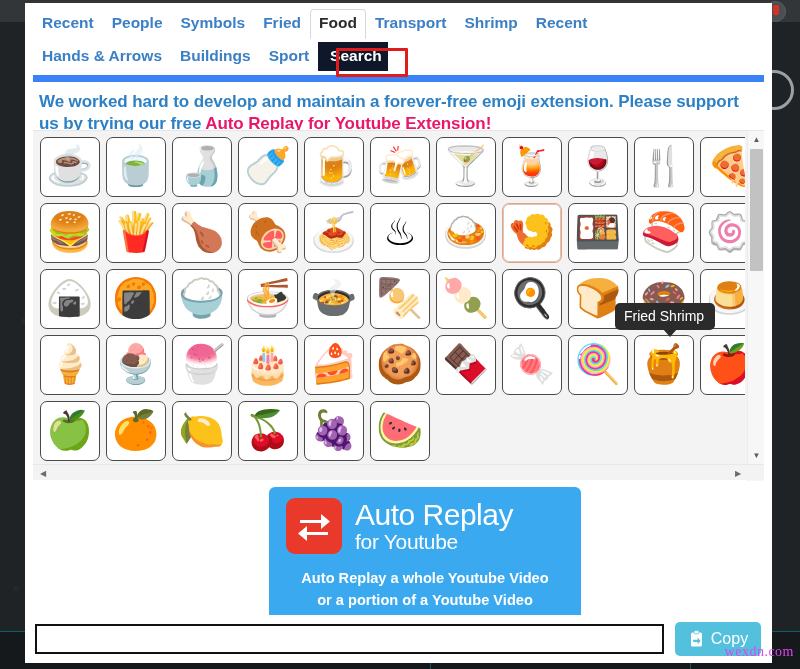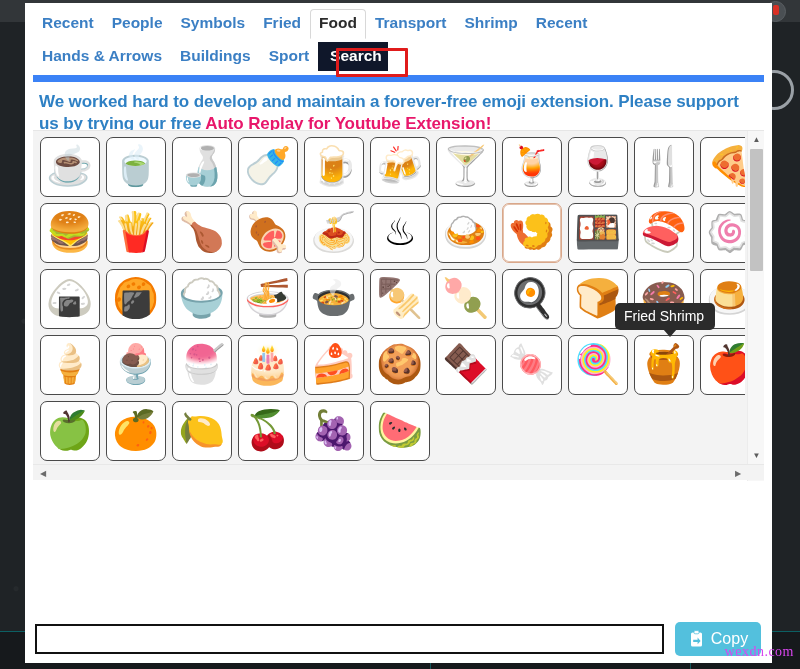--- a/index.html
+++ b/index.html
@@ -525,20 +525,38 @@
       <div class="thumb"></div>
       <div class="arrow down">▼</div>
     </div>
 
     <div id="hscroll">
       <div class="arrow left">◀</div>
       <div class="arrow right">▶</div>
     </div>
   </div>
 
+  <div id="banner">
+    <div id="banner-top">
+      <div id="banner-logo">
+        <svg width="36" height="34" viewBox="0 0 36 34" aria-hidden="true">
+          <path d="M4 11 H25 V5 L34 12.5 L25 20 V14 H4 Z" fill="#ffffff"></path>
+          <path d="M32 23 H11 V17 L2 24.5 L11 32 V26 H32 Z" fill="#ffffff"></path>
+        </svg>
+      </div>
+      <div id="banner-titles">
+        <div id="banner-title">Auto Replay</div>
+        <div id="banner-subtitle">for Youtube</div>
+      </div>
+    </div>
+    <div id="banner-desc">
+      <div>Auto Replay a whole Youtube Video</div>
+      <div>or a portion of a Youtube Video</div>
+    </div>
+  </div>
 
   <div id="bottom-bar">
     <input id="copy-input" type="text" placeholder="" style="">
     <button id="copy-button">
       <span>
         <svg width="17" height="18" viewBox="0 0 17 18" aria-hidden="true">
           <rect x="3" y="2.5" width="11" height="14" rx="1.6" fill="#ffffff"></rect>
           <rect x="6" y="0.6" width="5" height="3.2" rx="1.1" fill="#ffffff" stroke="#53c0dd" stroke-width="0.8"></rect>
           <path d="M5.2 9.8 L9.6 9.8 L9.6 7.6 L12.6 10.9 L9.6 14.2 L9.6 12 L5.2 12 Z" fill="#53c0dd"></path>
         </svg>

